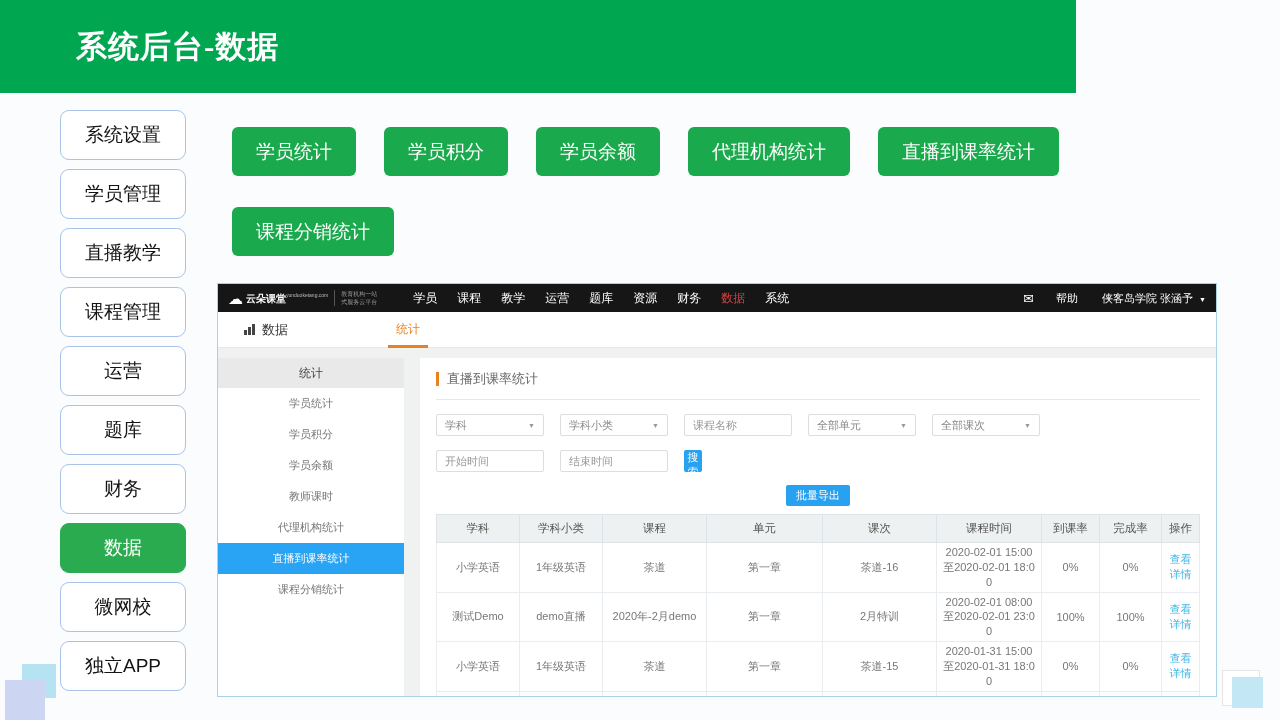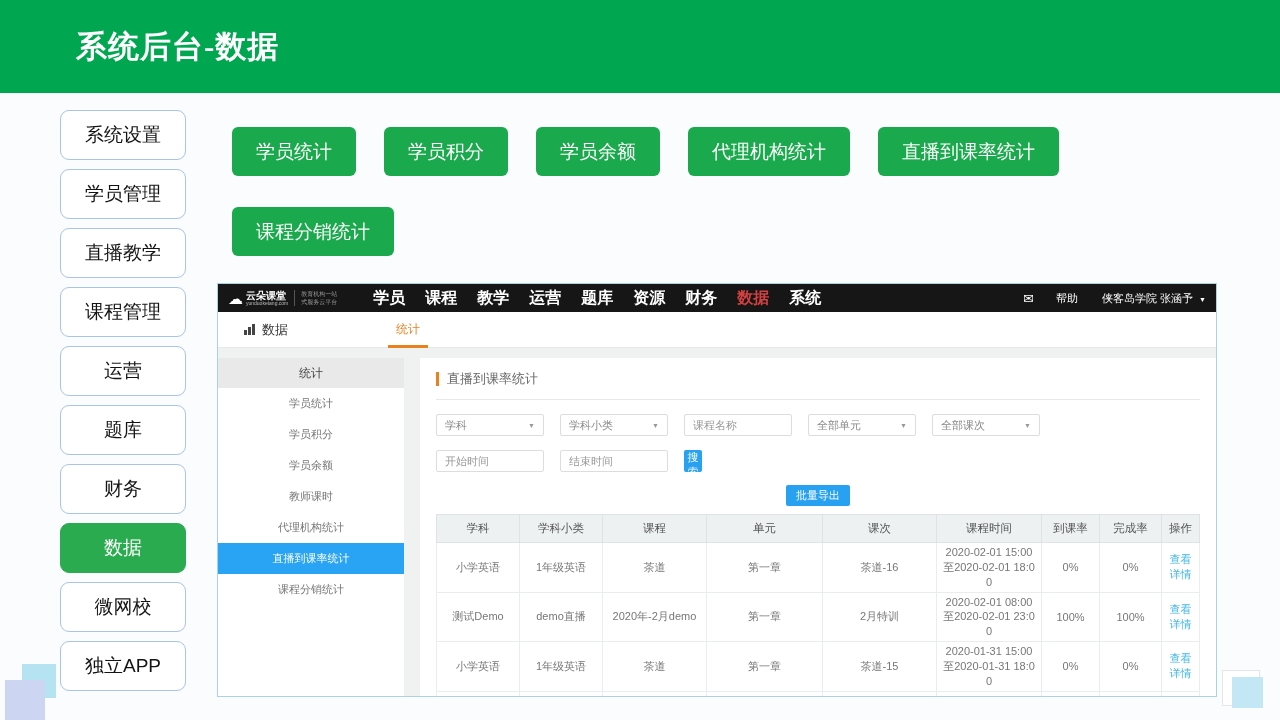--- a/index.html
+++ b/index.html
@@ -1,20 +1,20 @@
 <!DOCTYPE html>
 <html><head>
 <meta charset="utf-8">
 <style>
   * { margin:0; padding:0; box-sizing:border-box; }
   body { font-family:"Liberation Sans","DejaVu Sans",sans-serif; background:#ffffff; }
   .page { position:relative; width:1280px; height:720px; background:#fbfcfd; overflow:hidden; }
 
   
-  .banner { position:absolute; left:0; top:0; width:1280px; height:93px; background:#00a650;font-family:Liberation Serif, serif; }
+  .banner { position:absolute; left:0; top:0; width:1076px; height:93px; background:#00a650;font-family:Liberation Serif, serif; }
   .banner-title { position:absolute; left:76px; top:26px; font-size:31px; font-weight:bold; color:#ffffff; letter-spacing:1px; }
 
   
   .side-nav { position:absolute; left:60px; top:110px; width:126px; }
   .side-btn { height:50px; margin-bottom:9px; background:#ffffff; border:1px solid #a9c4e8; border-radius:9px;
               display:flex; align-items:center; justify-content:center; font-size:19px; color:#141414; cursor:pointer; }
   .side-btn.active { background:#2bab4f; border-color:#2bab4f; color:#ffffff; }
 
   
   .quick-row { position:absolute; left:232px; display:flex; gap:28px; }
@@ -23,27 +23,27 @@
                display:flex; align-items:center; padding:0 24px; cursor:pointer; white-space:nowrap; }
 
   
   .shot { position:absolute; left:217px; top:283px; width:1000px; height:414px; background:#ffffff;
           border:1px solid #a9d2e4; overflow:hidden; }
 
   
   .shot-nav { height:28px; background:#161616; display:flex; align-items:center; color:#ffffff; }
   .logo { display:flex; align-items:center; margin-left:10px; }
   .logo-cloud { font-size:15px; margin-right:3px; line-height:1; }
-  .logo-text { display:flex; flex-direction:column; line-height:1.1; }
+  .logo-text { display:flex; flex-direction:row; line-height:1.1; }
   .logo-name { font-size:10px; font-weight:bold; }
   .logo-domain { font-size:5px; color:#bbbbbb; }
   .logo-tagline { border-left:1px solid #555555; margin-left:6px; padding-left:6px; display:flex; flex-direction:column;
                   font-size:6px; color:#999999; line-height:1.4; }
   .shot-menu { display:flex; margin-left:26px; }
-  .shot-menu-item { padding:0 10px; font-size:16px; font-weight:bold; color:#ffffff; cursor:pointer; }
+  .shot-menu-item { padding:0 10px; font-size:12px; font-weight:normal; color:#ffffff; cursor:pointer; }
   .shot-menu-item.active { color:#d24040; }
   .shot-nav-right { margin-left:auto; display:flex; align-items:center; margin-right:10px; font-size:11px; }
   .mail-icon { font-size:13px; margin-right:22px; cursor:pointer; }
   .help-link { margin-right:24px; cursor:pointer; }
   .account { cursor:pointer; }
   .account .caret { font-size:7px; margin-left:3px; }
 
   
   .tabbar { height:36px; background:#ffffff; border-bottom:1px solid #e8e8e8; position:relative; display:flex; align-items:center; }
   .tab-section { margin-left:26px; display:flex; align-items:center; gap:7px; font-size:13px; color:#333333; }

